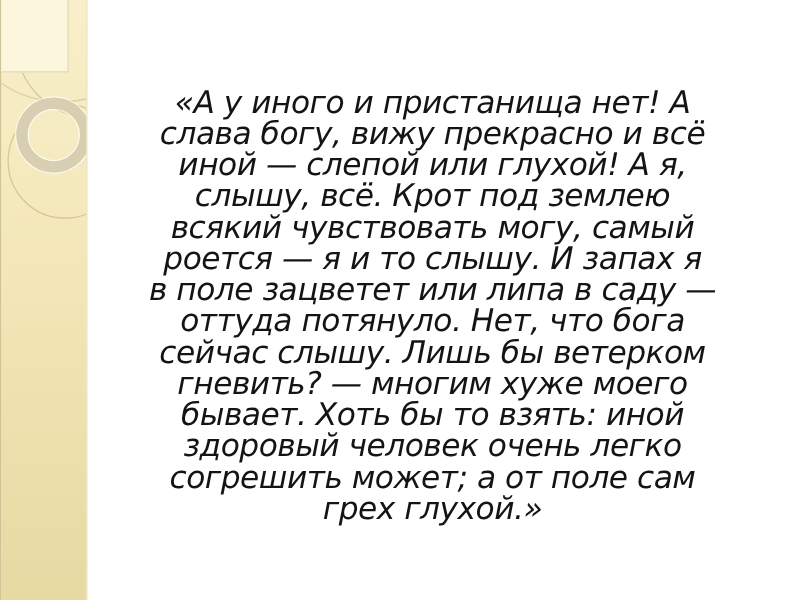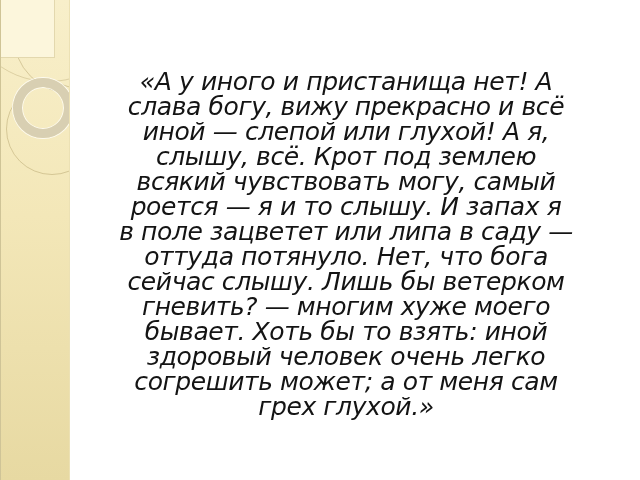--- a/index.html
+++ b/index.html
@@ -91,17 +91,17 @@
     <div class="quote-line">иной — слепой или глухой! А я,</div>
     <div class="quote-line">слышу, всё. Крот под землею</div>
     <div class="quote-line">всякий чувствовать могу, самый</div>
     <div class="quote-line">роется — я и то слышу. И запах я</div>
     <div class="quote-line">в поле зацветет или липа в саду —</div>
     <div class="quote-line">оттуда потянуло. Нет, что бога</div>
     <div class="quote-line">сейчас слышу. Лишь бы ветерком</div>
     <div class="quote-line">гневить? — многим хуже моего</div>
     <div class="quote-line">бывает. Хоть бы то взять: иной</div>
     <div class="quote-line">здоровый человек очень легко</div>
-    <div class="quote-line">согрешить может; а от меня сам</div>
+    <div class="quote-line">согрешить может; а от поле сам</div>
     <div class="quote-line">грех глухой.»</div>
   </div>
 
 </div>
 
 </body></html>

